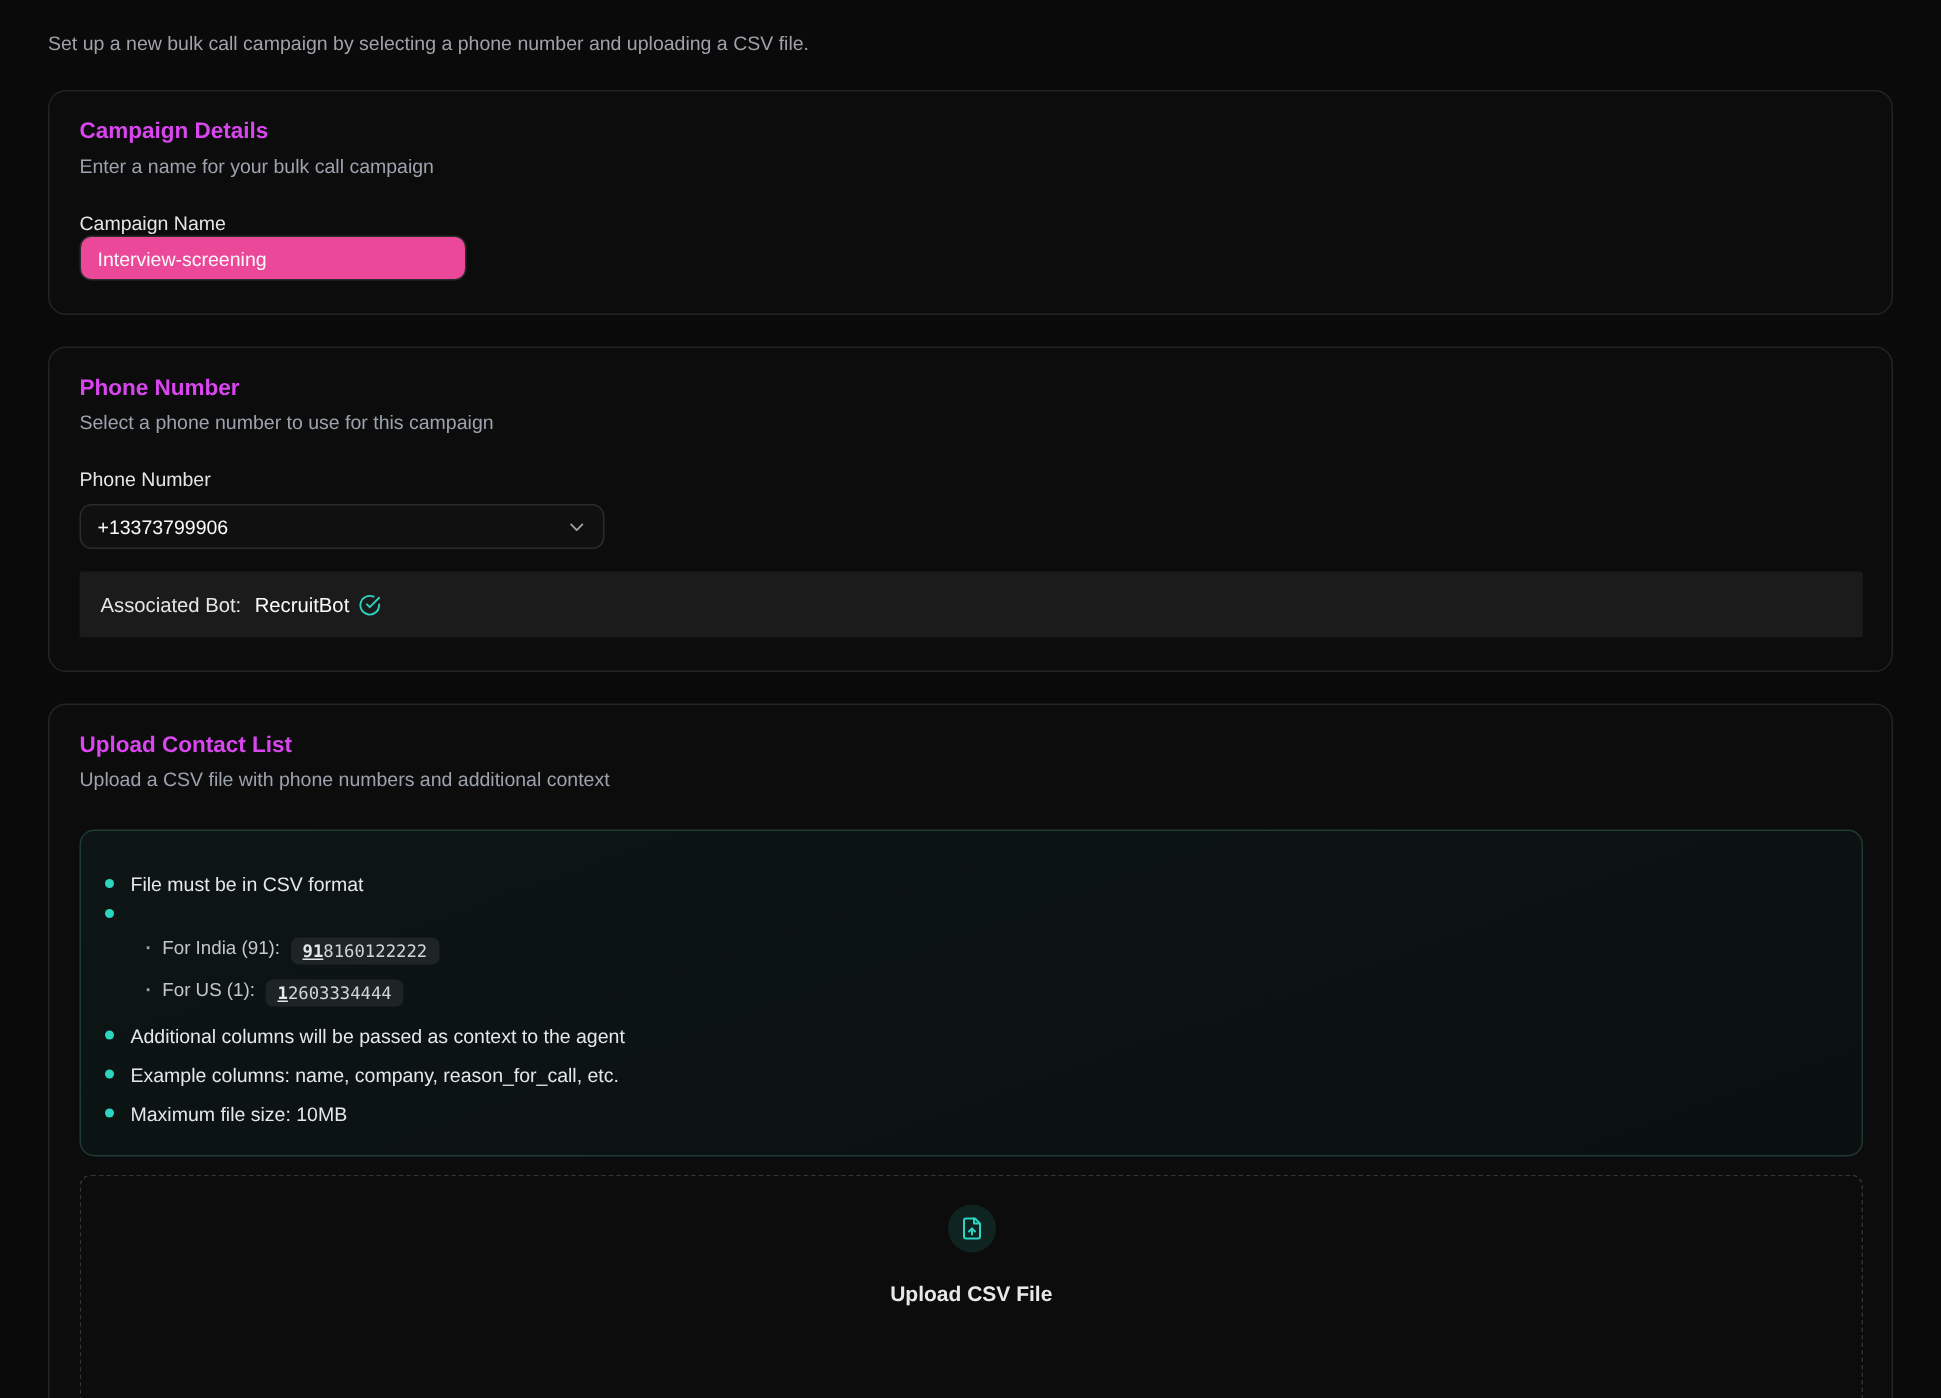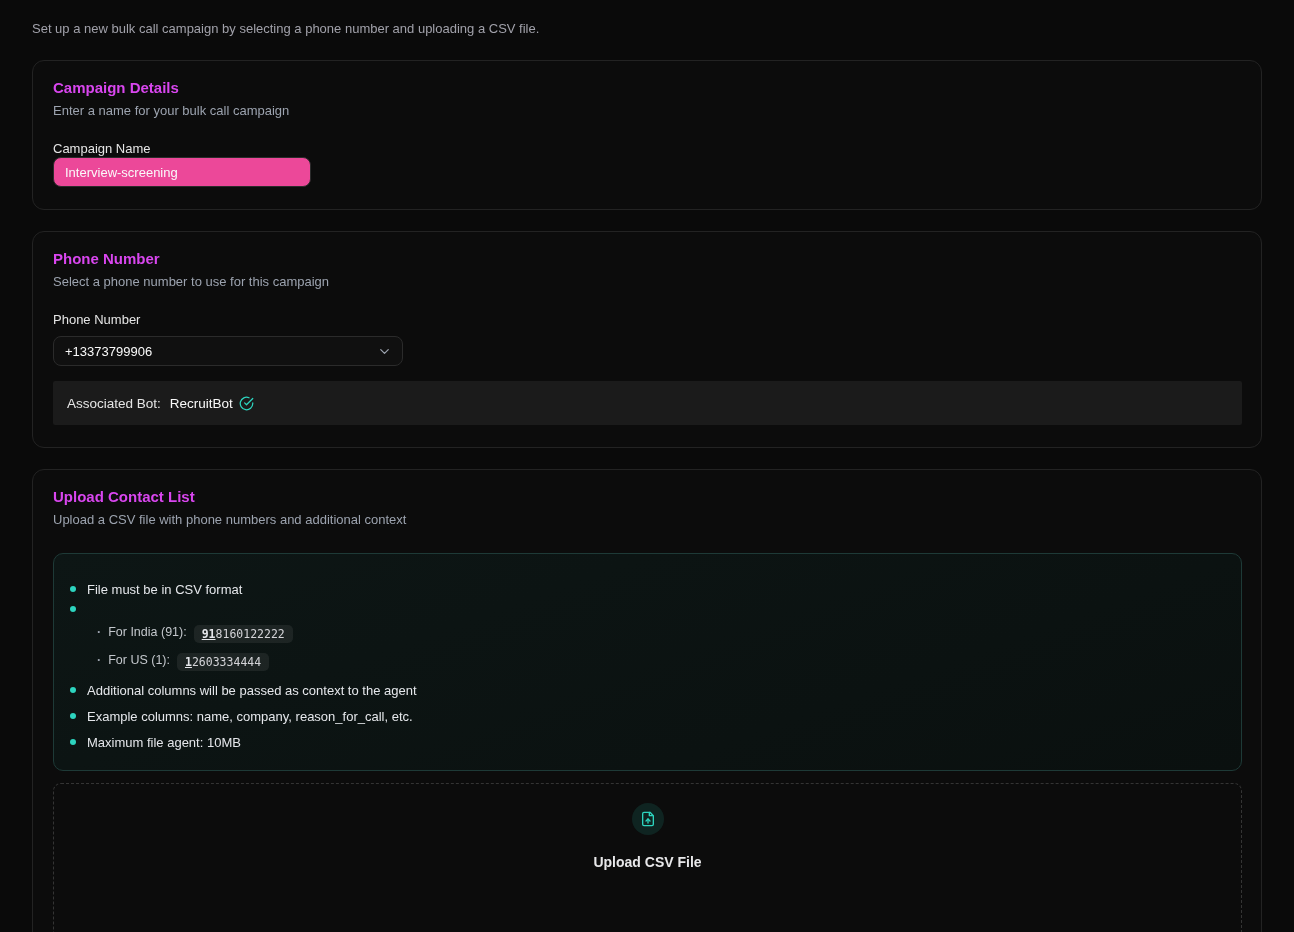--- a/index.html
+++ b/index.html
@@ -203,21 +203,21 @@
         <li class="g-item">
           <span class="g-dot"></span>
           <span>Additional columns will be passed as context to the agent</span>
         </li>
         <li class="g-item">
           <span class="g-dot"></span>
           <span>Example columns: name, company, reason_for_call, etc.</span>
         </li>
         <li class="g-item" style="margin-bottom:0;">
           <span class="g-dot"></span>
-          <span>Maximum file agent: 10MB</span>
+          <span>Maximum file size: 10MB</span>
         </li>
       </ul>
     </div>
 
     <div class="dropzone">
       <div class="dz-icon-circle">
         <span style="display:flex;align-items:center;">
           <svg width="16" height="16" viewBox="0 0 24 24" fill="none" stroke="#2dd4bf" stroke-width="2" stroke-linecap="round" stroke-linejoin="round">
               <path d="M15 2H6a2 2 0 0 0-2 2v16a2 2 0 0 0 2 2h12a2 2 0 0 0 2-2V7Z"></path>
               <path d="M14 2v5h5"></path>

